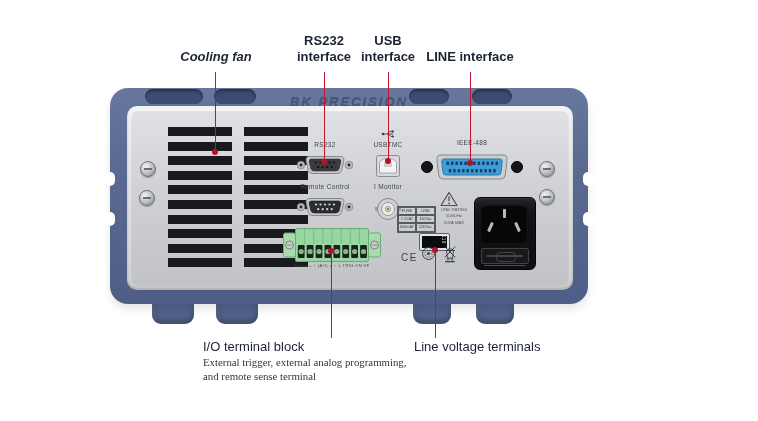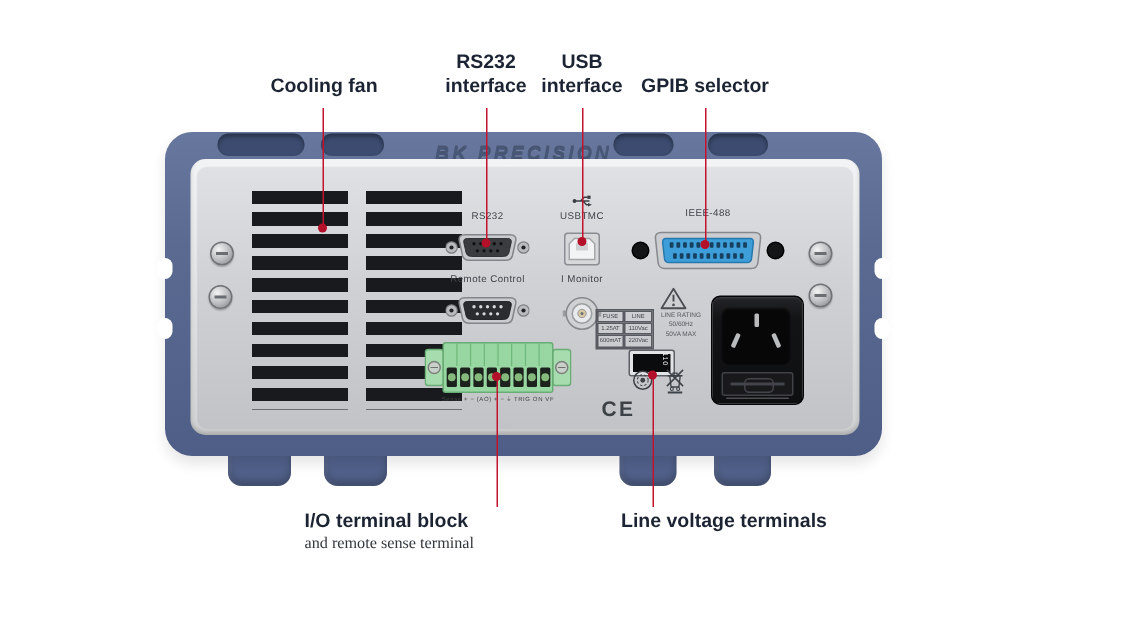--- a/index.html
+++ b/index.html
@@ -50,56 +50,56 @@
   #line-rating{position:absolute;left:433px;top:207px;width:42px;font-size:4.3px;line-height:6.4px;
                color:#54585e;text-align:center;z-index:6;}
   #terminal-labels{position:absolute;left:285px;top:263px;width:94px;font-size:4px;color:#3f4449;
                    text-align:center;letter-spacing:.4px;white-space:nowrap;z-index:7;}
 
   #voltage-switch{position:absolute;left:419px;top:233px;width:29px;height:16px;background:#e3e4e6;
                   border:1px solid #5d6066;border-radius:2px;z-index:6;}
   #voltage-switch .win{position:absolute;left:2px;top:2px;right:2px;bottom:2px;background:#0b0c0e;}
   #voltage-switch .val{position:absolute;right:3px;top:1px;color:#fff;font-size:4.6px;
                        writing-mode:vertical-rl;letter-spacing:.5px;}
-  #ce-mark{position:absolute;left:401px;top:264px;font-size:14px;letter-spacing:1.5px;color:#3d4248;
-           font-weight:700;z-index:6;}
+  #ce-mark{position:absolute;left:401px;top:252px;font-size:10px;letter-spacing:1.5px;color:#3d4248;
+           font-weight:400;z-index:6;}
 
   #ac-inlet{position:absolute;left:474px;top:197px;width:60px;height:71px;border-radius:6px;
             background:linear-gradient(180deg,#232427,#121315 22%,#0e0f11);
             border:1px solid #050506;box-shadow:inset 0 1px 1px rgba(255,255,255,.10);z-index:6;}
   #ac-recess{position:absolute;left:6px;top:7px;width:46px;height:38px;background:#070708;border-radius:5px;
              box-shadow:inset 0 1px 2px rgba(255,255,255,.07);}
   .prong{position:absolute;background:#b9bbbd;border-radius:1px;}
   #fuse-drawer{position:absolute;left:6px;top:50px;width:46px;height:14px;background:#19191b;
                border:1px solid #3f4145;border-radius:2px;}
   #fuse-drawer .fl{position:absolute;left:5px;top:6px;width:36px;height:1.6px;background:#43454a;}
   #fuse-drawer .fb{position:absolute;left:14px;top:2.6px;width:18px;height:8px;border:1.5px solid #43454a;border-radius:3.5px;}
   #ac-text-hint{position:absolute;left:9px;top:66.5px;width:42px;height:1.8px;background:rgba(255,255,255,.26);border-radius:1px;}
 
   
-  .bottom-title{position:absolute;font-weight:bold;font-size:13px;color:#1c2433;white-space:nowrap;}
+  .bottom-title{position:absolute;font-weight:normal;font-size:13px;color:#1c2433;white-space:nowrap;}
   #io-desc{position:absolute;left:203px;top:356px;font-family:"Liberation Serif",serif;font-size:10.8px;
            color:#33373d;line-height:13.6px;white-space:nowrap;}
   svg{display:block;}
 </style>
 </head>
 <body>
 
 <div id="stage">
 
-  <div class="callout-label" style="left:216px;top:49px;">Cooling fan</div>
+  <div class="callout-label" style="left:216px;top:49px;font-style:italic;">Cooling fan</div>
   <div class="callout-label" style="left:324px;top:33px;">
     <div>RS232</div>
     <div>interface</div>
   </div>
   <div class="callout-label" style="left:388px;top:33px;">
     <div>USB</div>
     <div>interface</div>
   </div>
-  <div class="callout-label" style="left:470px;top:49px;">GPIB selector</div>
+  <div class="callout-label" style="left:470px;top:49px;">LINE interface</div>
 
   <div class="callout-line" style="left:214.5px;top:72px;height:80px;"></div>
   <div class="callout-dot" style="left:212px;top:149px;"></div>
   <div class="callout-line" style="left:323.5px;top:72px;height:90px;"></div>
   <div class="callout-dot" style="left:321px;top:159px;"></div>
   <div class="callout-line" style="left:387.5px;top:72px;height:88px;"></div>
   <div class="callout-dot" style="left:385px;top:158px;"></div>
   <div class="callout-line" style="left:469.5px;top:72px;height:91px;"></div>
   <div class="callout-dot" style="left:467px;top:160px;"></div>
   <div class="callout-line" style="left:330.5px;top:250px;height:88px;"></div>
@@ -343,17 +343,18 @@
     </div>
     <div id="fuse-drawer">
       <div class="fl"></div>
       <div class="fb"></div>
     </div>
     <div id="ac-text-hint"></div>
   </div>
 
   <div class="bottom-title" style="left:203px;top:339px;">I/O terminal block</div>
   <div id="io-desc">
+    <div>External trigger, external analog programming,</div>
     <div>and remote sense terminal</div>
   </div>
   <div class="bottom-title" style="left:414px;top:339px;">Line voltage terminals</div>
 
 </div>
 
 </body></html>

